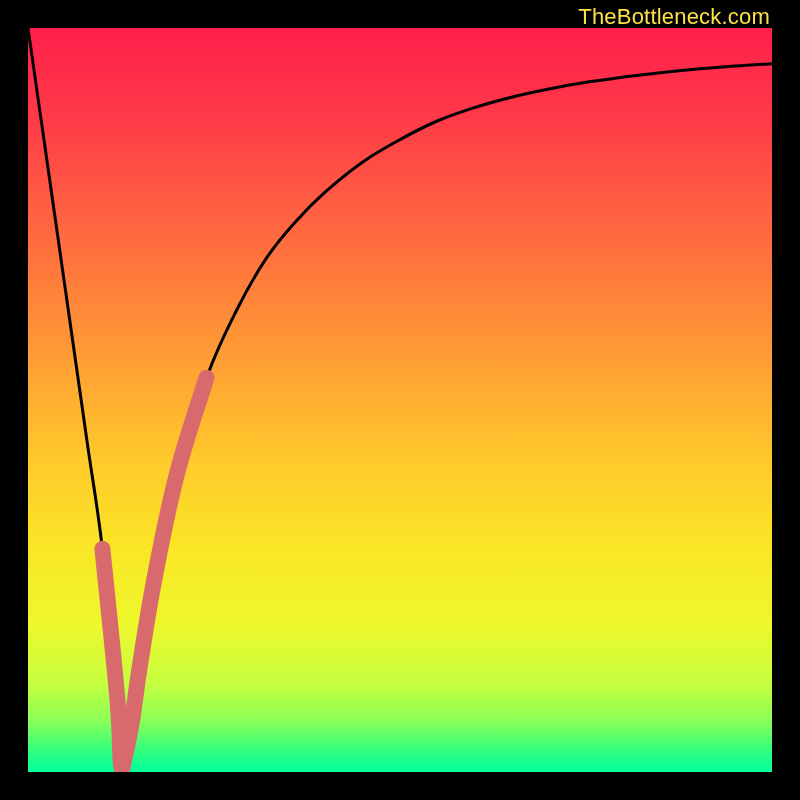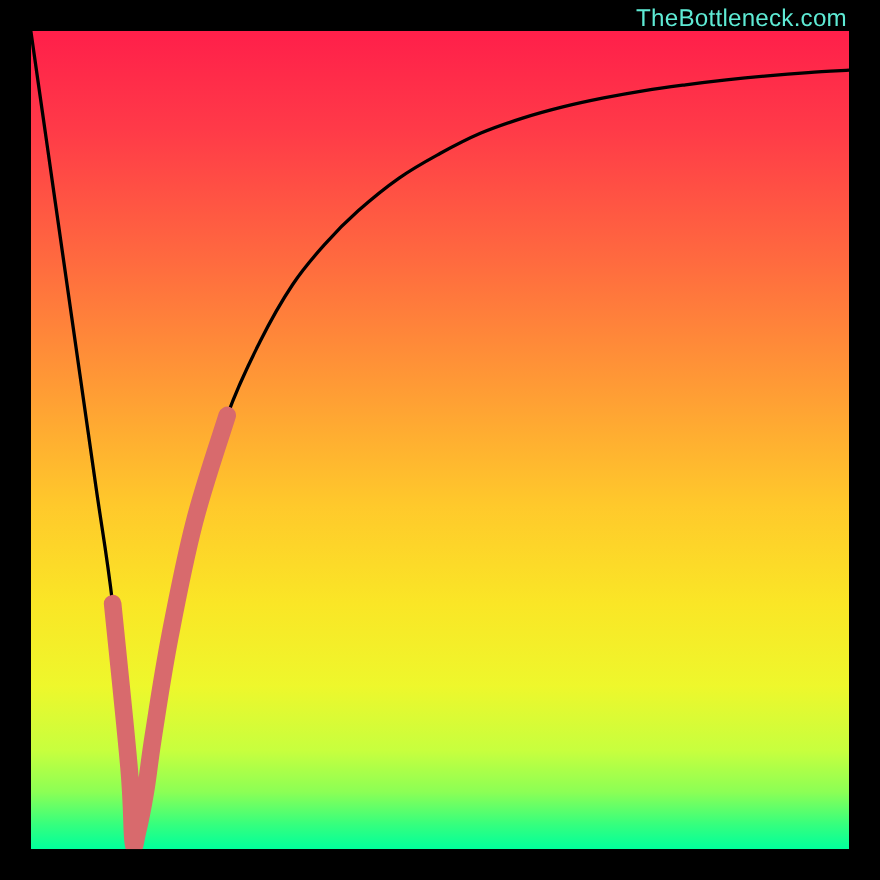--- a/index.html
+++ b/index.html
@@ -31,21 +31,21 @@
   }
   .gradient-bg svg {
     width: 100%;
     height: 100%;
     display: block;
   }
   .watermark {
     position: absolute;
     top: 4px;
     right: 30px;
-    color: #5eead4;
+    color: #fde047;
     font-size: 22px;
     letter-spacing: 0.2px;
     font-weight: 400;
     pointer-events: none;
   }
   svg.curves {
     position: absolute;
     inset: 0;
     width: 100%;
     height: 100%;

